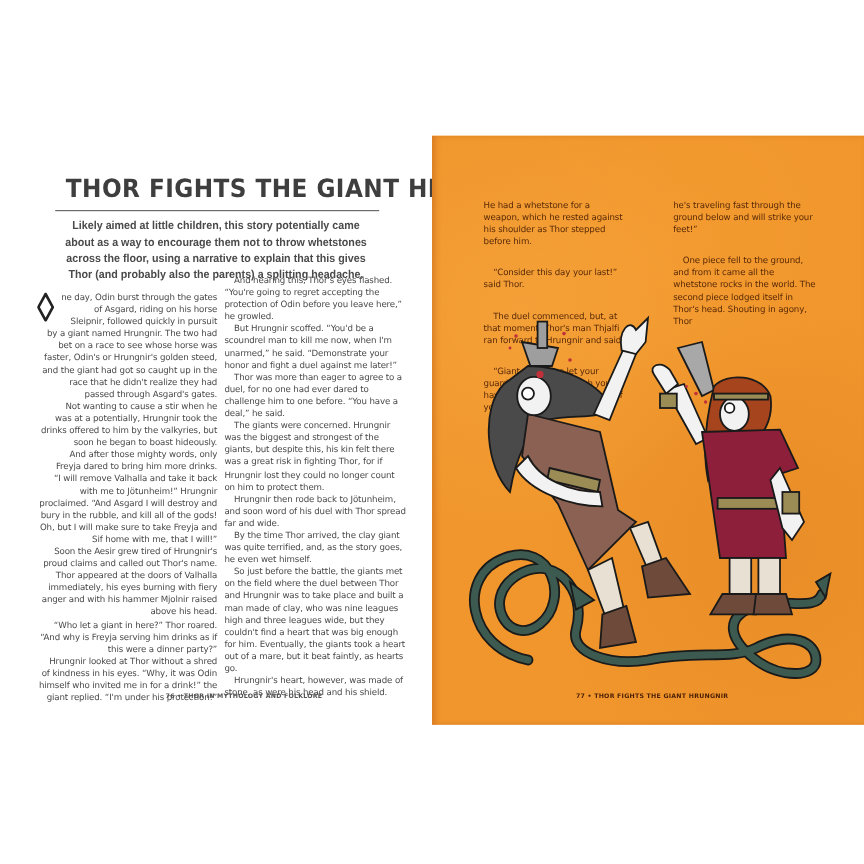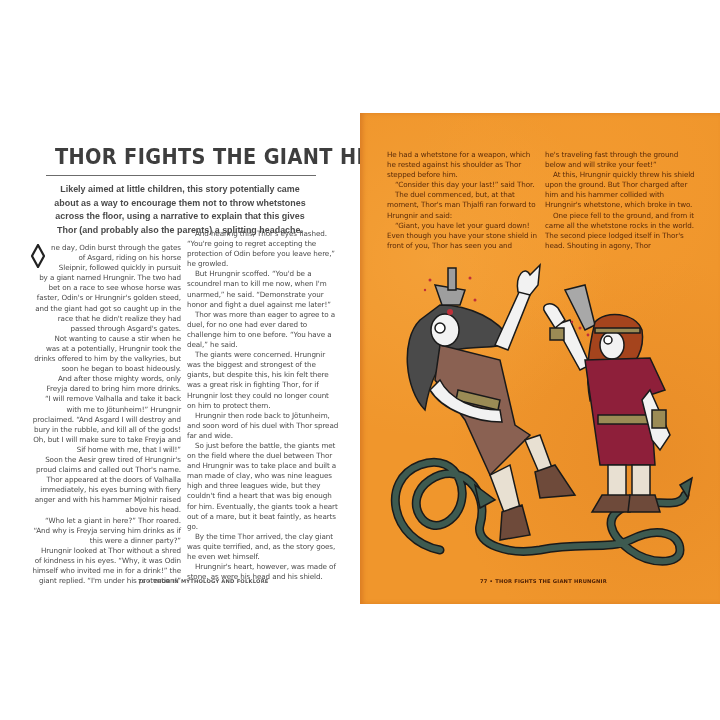--- a/index.html
+++ b/index.html
@@ -47,21 +47,21 @@
   }
   .footer-left {
     position:absolute; left:138px; top:465px; width:220px;
     font-family:"DejaVu Sans", sans-serif; font-weight:bold; font-size:5.2px;
     letter-spacing:0.2px; color:#555;
   }
   .rcol {
     position:absolute; font-family:"DejaVu Sans", sans-serif; font-size:7.2px;
     line-height:10.1px; color:#5a2a08; letter-spacing:-0.1px;
   }
-  .rcol p { margin:0; text-indent:8px; }
+  .rcol p { margin:16px; text-indent:8px; }
   .rcol p.first { text-indent:0; }
   .rcol-1 { left:27px; top:37px; width:150px; }
   .rcol-2 { left:185px; top:37px; width:152px; }
   .footer-right {
     position:absolute; left:120px; top:465px; width:200px;
     font-family:"DejaVu Sans", sans-serif; font-weight:bold; font-size:5.2px;
     letter-spacing:0.2px; color:#4a1e05;
   }
   .illustration { position:absolute; left:20px; top:137px; width:320px; height:320px; }
 </style>
@@ -87,38 +87,37 @@
     <p>“Who let a giant in here?” Thor roared. “And why is Freyja serving him drinks as if this were a dinner party?”</p>
     <p>Hrungnir looked at Thor without a shred of kindness in his eyes. “Why, it was Odin himself who invited me in for a drink!” the giant replied. “I'm under his protection!”</p>
   </div>
 
   <div class="col col-2">
     <p>And hearing this, Thor's eyes flashed. “You're going to regret accepting the protection of Odin before you leave here,” he growled.</p>
     <p>But Hrungnir scoffed. “You'd be a scoundrel man to kill me now, when I'm unarmed,” he said. “Demonstrate your honor and fight a duel against me later!”</p>
     <p>Thor was more than eager to agree to a duel, for no one had ever dared to challenge him to one before. “You have a deal,” he said.</p>
     <p>The giants were concerned. Hrungnir was the biggest and strongest of the giants, but despite this, his kin felt there was a great risk in fighting Thor, for if Hrungnir lost they could no longer count on him to protect them.</p>
     <p>Hrungnir then rode back to Jötunheim, and soon word of his duel with Thor spread far and wide.</p>
+    <p>By the time Thor arrived, the clay giant was quite terrified, and, as the story goes, he even wet himself.</p>
     <p>So just before the battle, the giants met on the field where the duel between Thor and Hrungnir was to take place and built a man made of clay, who was nine leagues high and three leagues wide, but they couldn't find a heart that was big enough for him. Eventually, the giants took a heart out of a mare, but it beat faintly, as hearts go.</p>
-    <p>By the time Thor arrived, the clay giant was quite terrified, and, as the story goes, he even wet himself.</p>
     <p>Hrungnir's heart, however, was made of stone, as were his head and his shield.</p>
   </div>
 
   <div class="footer-left">76 • THOR IN MYTHOLOGY AND FOLKLORE</div>
 </div>
 
 <div class="right-page">
   <div class="rcol rcol-1">
     <p class="first">He had a whetstone for a weapon, which he rested against his shoulder as Thor stepped before him.</p>
     <p>“Consider this day your last!” said Thor.</p>
     <p>The duel commenced, but, at that moment, Thor's man Thjalfi ran forward to Hrungnir and said:</p>
     <p>“Giant, you have let your guard down! Even though you have your stone shield in front of you, Thor has seen you and</p>
   </div>
   <div class="rcol rcol-2">
     <p class="first">he's traveling fast through the ground below and will strike your feet!”</p>
-    <p>At this, Hrungnir quickly threw his shield upon the ground. But Thor charged after him and his hammer collided with Hrungnir's whetstone, which broke in two.</p>
     <p>One piece fell to the ground, and from it came all the whetstone rocks in the world. The second piece lodged itself in Thor's head. Shouting in agony, Thor</p>
   </div>
 
   <div class="illustration">
     <svg width="320" height="320" viewBox="0 0 320 320">
 
       <g fill="none" stroke="#1a1a1a" stroke-width="9" stroke-linecap="round">
         <path d="M60,300 C10,290 0,230 40,215 C80,200 95,250 70,270 C45,290 20,250 50,230 C80,210 110,240 100,275 C95,295 130,305 160,300 C200,292 230,300 250,290 C280,275 300,285 300,300 C300,315 270,315 250,300 C230,285 220,265 250,255 C275,248 300,260 305,245"></path>
       </g>
       <g fill="none" stroke="#3d5a50" stroke-width="6" stroke-linecap="round">

